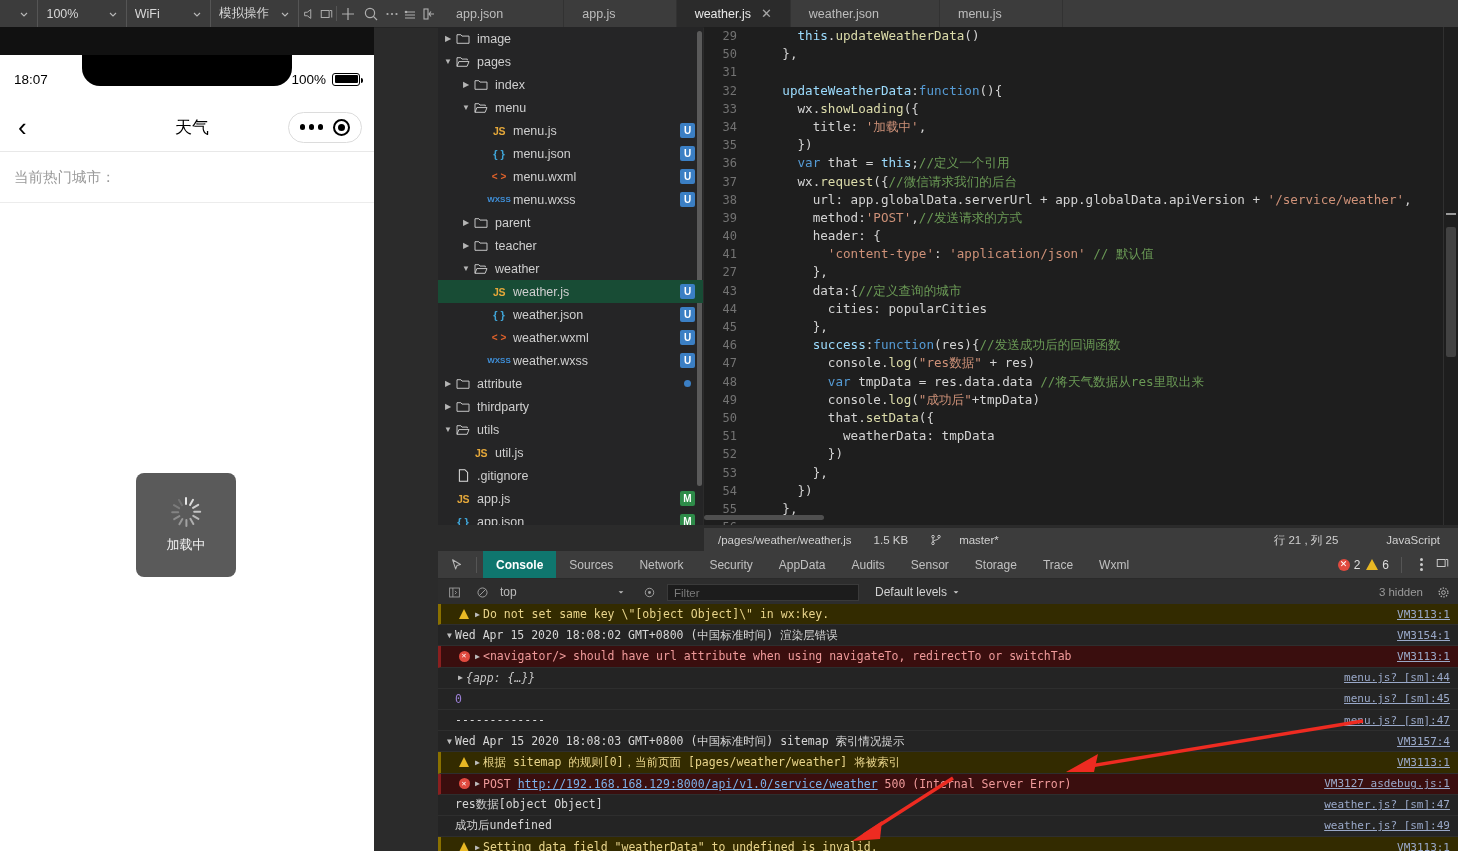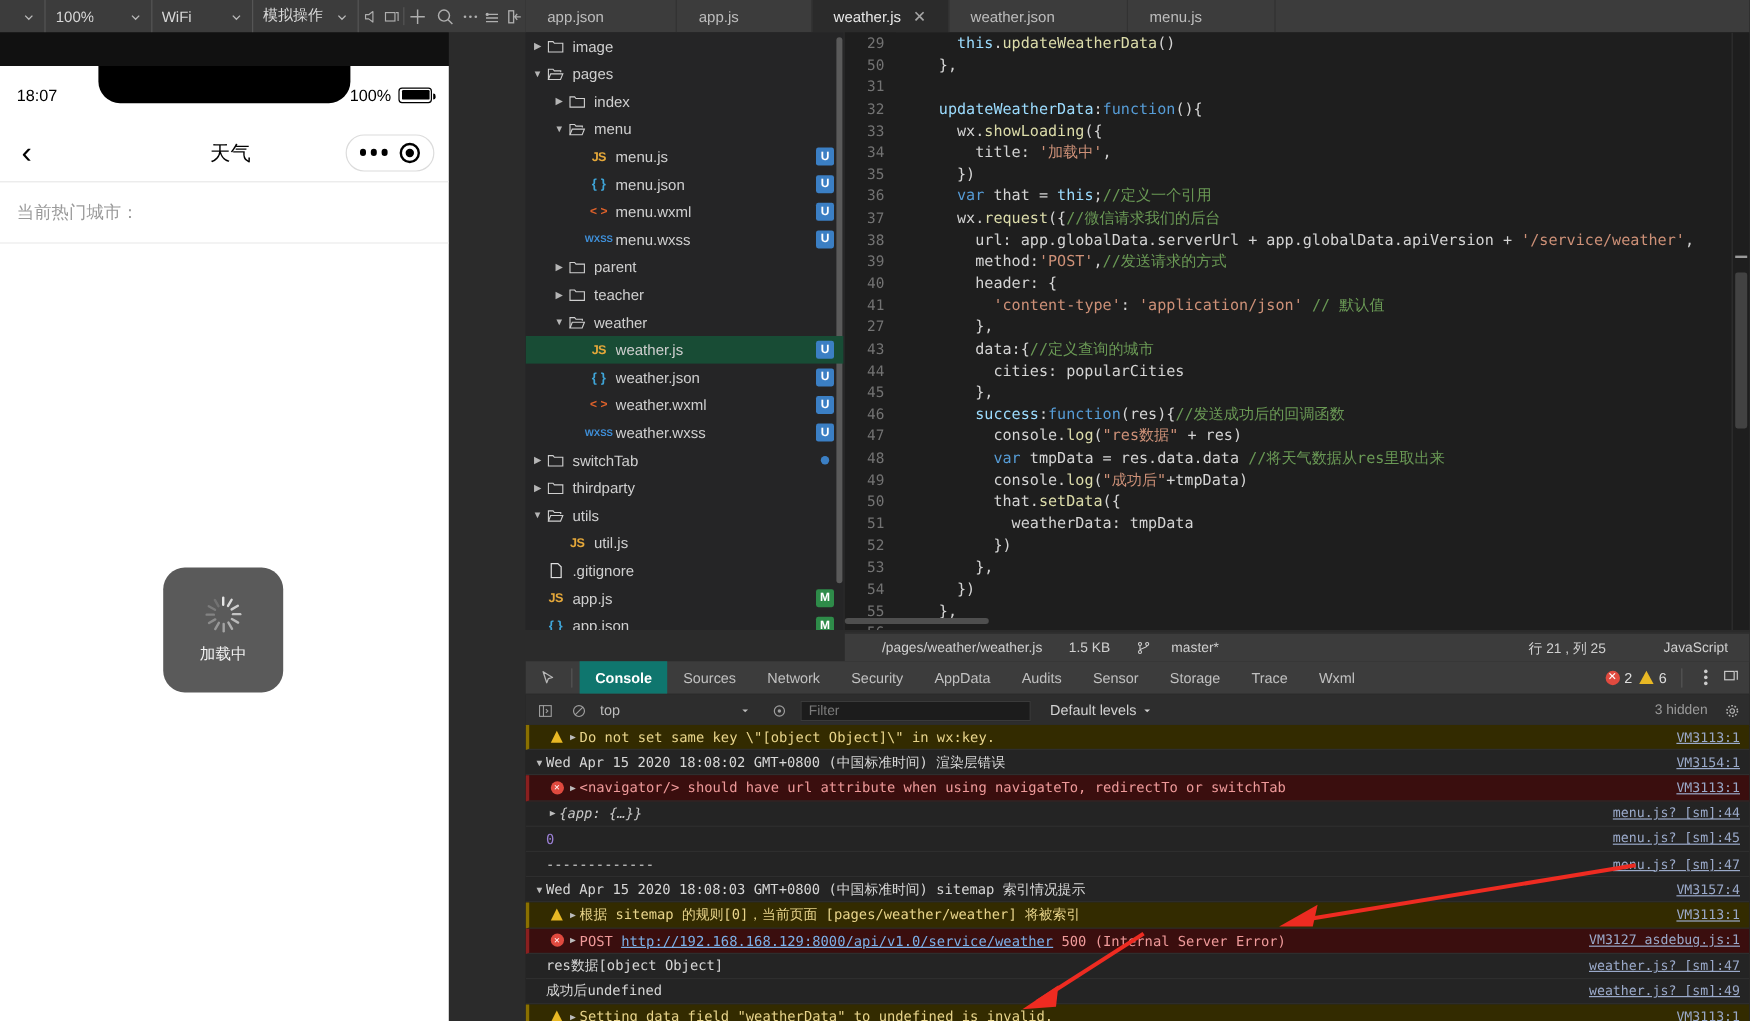--- a/index.html
+++ b/index.html
@@ -86,21 +86,21 @@
     display:flex;align-items:center;justify-content:center;box-sizing:border-box;
   }
   .target i{width:7px;height:7px;border-radius:50%;background:#000;display:block;}
   .sim-body{padding:0;}
   .sim-hotcity{
     height:50px;display:flex;align-items:center;padding:0 14px;
     color:#9a9a9a;font-size:14.5px;border-bottom:1px solid #ececec;
   }
   .loading-box{
     position:absolute;left:136px;top:418px;width:100px;height:104px;
-    background:#5a5a5a;border-radius:18px;
+    background:#5a5a5a;border-radius:8px;
     display:flex;flex-direction:column;align-items:center;justify-content:center;
     gap:9px;
   }
   .spinner{position:relative;width:30px;height:30px;}
   .spinner i{
     position:absolute;left:50%;top:0;width:2.4px;height:8px;margin-left:-1.2px;
     background:#e6e6e6;border-radius:1px;transform-origin:1.2px 15px;
   }
   .loading-box .txt{color:#f2f2f2;font-size:13px;}
 
@@ -181,21 +181,21 @@
   }
   .ed-mark{position:absolute;right:2px;top:186px;width:10px;height:2px;background:#9a9a9a;}
   .ed-vline{position:absolute;right:14px;top:0;width:1px;height:498px;background:#303030;}
 
   
   .statusbar{
     position:absolute;left:704px;top:527px;width:754px;height:24px;
     background:#3c3c3c;display:flex;align-items:center;
     color:#d0d0d0;font-size:11.5px;border-top:1px solid #2a2a2a;
   }
-  .statusbar .left{display:flex;align-items:center;gap:22px;padding-left:14px;margin-left:17px;}
+  .statusbar .left{display:flex;align-items:center;gap:22px;padding-left:14px;}
   .statusbar .right{margin-left:auto;display:flex;align-items:center;gap:48px;padding-right:18px;}
   .branch{display:flex;align-items:center;gap:17px;}
 
   
   .dt{
     position:absolute;left:438px;top:551px;width:1020px;height:300px;
     background:#242424;
   }
   .dt-tabs{
     height:27px;display:flex;align-items:center;background:#3c3c3c;
@@ -540,21 +540,21 @@
         <span class="name">weather.wxss</span>
         <span class="badge u">U</span>
       </div>
       <div class="row" style="padding-left: 4px;">
         <span class="arrow">▶</span>
         <span class="ficon folder-ic">
           <svg width="14" height="12" viewBox="0 0 16 14">
             <path d="M1 12V2h4.5l1.3 1.6H15V12z" fill="none" stroke="#cfcfcf" stroke-width="1.1"></path>
           </svg>
         </span>
-        <span class="name">switchTab</span>
+        <span class="name">attribute</span>
         <span class="bluedot"></span>
       </div>
       <div class="row" style="padding-left: 4px;">
         <span class="arrow">▶</span>
         <span class="ficon folder-ic">
           <svg width="14" height="12" viewBox="0 0 16 14">
             <path d="M1 12V2h4.5l1.3 1.6H15V12z" fill="none" stroke="#cfcfcf" stroke-width="1.1"></path>
           </svg>
         </span>
         <span class="name">thirdparty</span>

